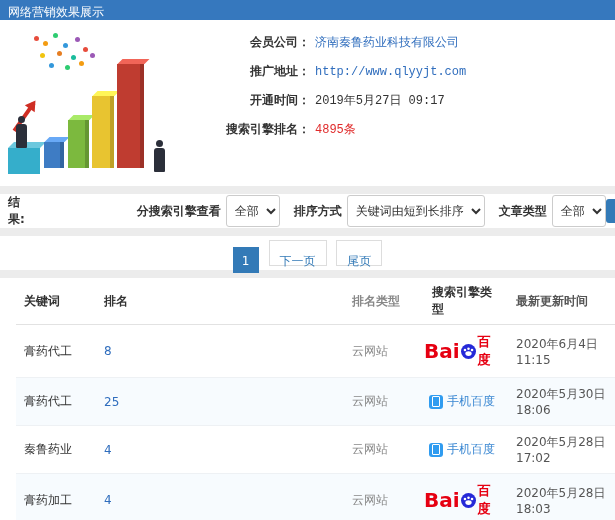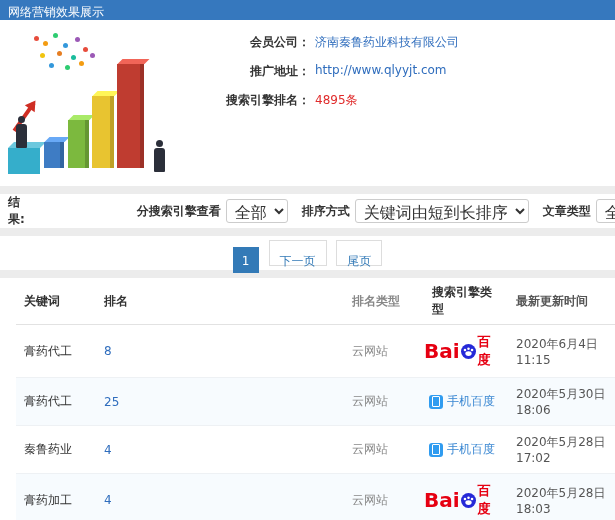--- a/index.html
+++ b/index.html
@@ -38,35 +38,35 @@
     background:#cf2e24; transform: rotate(35deg); }
   .arrow:before { content:""; position:absolute; top:-9px; left:-4px;
     border:6px solid transparent; border-bottom:10px solid #cf2e24; }
   .person { position: absolute; width: 14px; }
   .person .head { width: 7px; height: 7px; border-radius: 50%; background:#2b2f3a; margin:0 auto; }
   .person .torso { width: 11px; height: 24px; background:#2b2f3a; border-radius:3px 3px 1px 1px; margin:1px auto 0; }
   .person.p1 { left: 14px; bottom: 38px; }
   .person.p2 { left: 152px; bottom: 14px; }
 
   .hero-info { flex: 1; padding-top: 14px; }
-  .info-row { display: flex; margin: 0 0 12px 0; }
+  .info-row { display: flex; align-items: center; margin: 0 0 12px 0; font-family: Liberation Mono, monospace; }
   .info-row .label { width: 130px; text-align: right; font-weight: bold; color:#333; }
   .info-row .value { margin-left: 5px; }
   .value.link { color: #2f6dbd; text-decoration: none; }
   .value.plain { color: #333; }
   .value.red { color: #e02b2b; }
 
   
   .filterbar { height: 34px; display: flex; align-items: center; padding: 16px 8px; }
   .result-label { font-weight: bold; }
   .fgroup { display: flex; align-items: center; margin-left: 14px; }
   .fgroup:first-of-type { margin-left: 112px; }
   .fgroup .flabel { font-weight: bold; margin-right: 5px; white-space: nowrap; }
-  select { height: 24px; border: 1px solid #ccc; border-radius: 3px; background:#fff;
-    font-size: 16px; color:#333; padding: 2px 4px; font-family: inherit; }
+  select { height: 32px; border: 1px solid #ccc; border-radius: 3px; background:#fff;
+    font-size: 12px; color:#333; padding: 2px 4px; font-family: inherit; }
   .submit-btn { margin-left: auto; height: 24px; padding: 0 13px; background:#337ab7;
     color:#fff; border:none; border-radius:3px; font-size:12px; cursor:pointer; font-family: inherit; }
 
   
   .pagebar { height: 34px; text-align: center; padding-top: 4px; }
   .page-num { display:inline-block; min-width:26px; height:26px; line-height:26px;
     background:#337ab7; border:1px solid #337ab7; color:#fff; }
   .page-link { display:inline-block; height:26px; line-height:24px; padding:8px 10px;
     border:1px solid #ddd; background:#fff; color:#337ab7; margin-left:6px; text-decoration:none; }
 
@@ -121,20 +121,24 @@
   <div class="hero-info">
     <div class="info-row">
       <span class="label">会员公司：</span>
       <a href="#" class="value link">济南秦鲁药业科技有限公司</a>
     </div>
     <div class="info-row">
       <span class="label">推广地址：</span>
       <a href="#" class="value link">http://www.qlyyjt.com</a>
     </div>
     <div class="info-row">
+      <span class="label">开通时间：</span>
+      <span class="value plain">2019年5月27日 09:17</span>
+    </div>
+    <div class="info-row">
       <span class="label">搜索引擎排名：</span>
       <span class="value red">4895条</span>
     </div>
   </div>
 </div>
 
 <div class="panel filterbar">
   <span class="result-label">结果:</span>
   <div class="fgroup">
     <span class="flabel">分搜索引擎查看</span>

